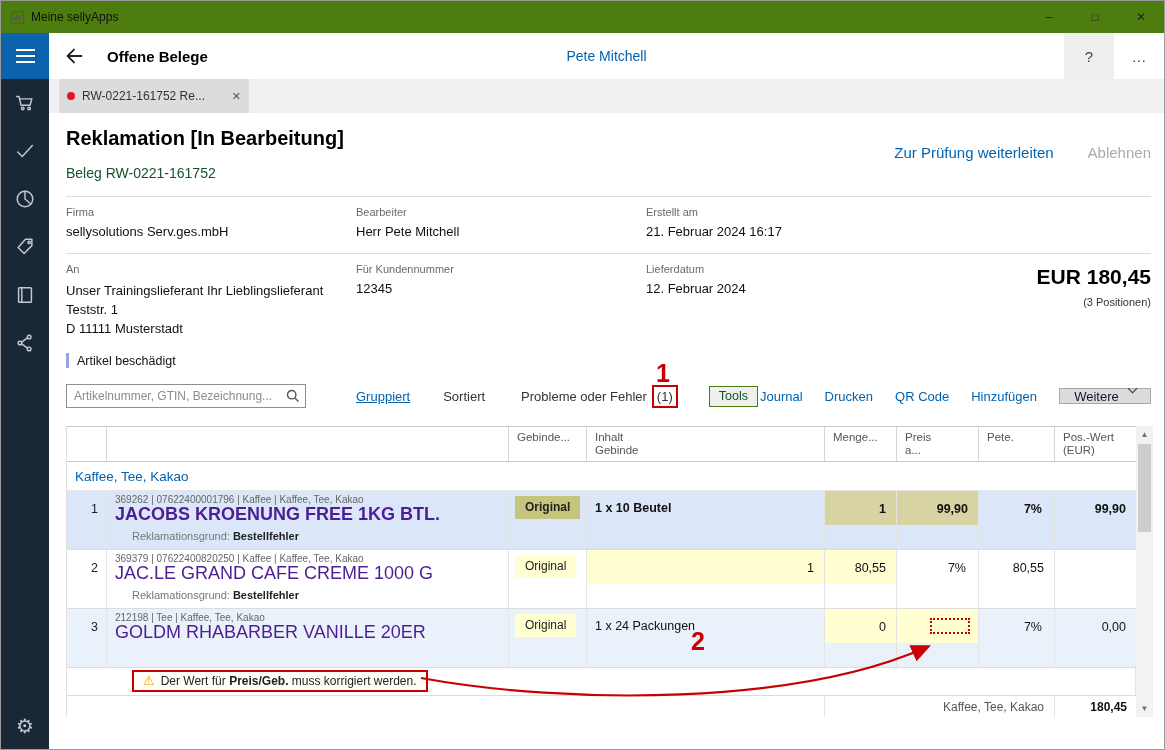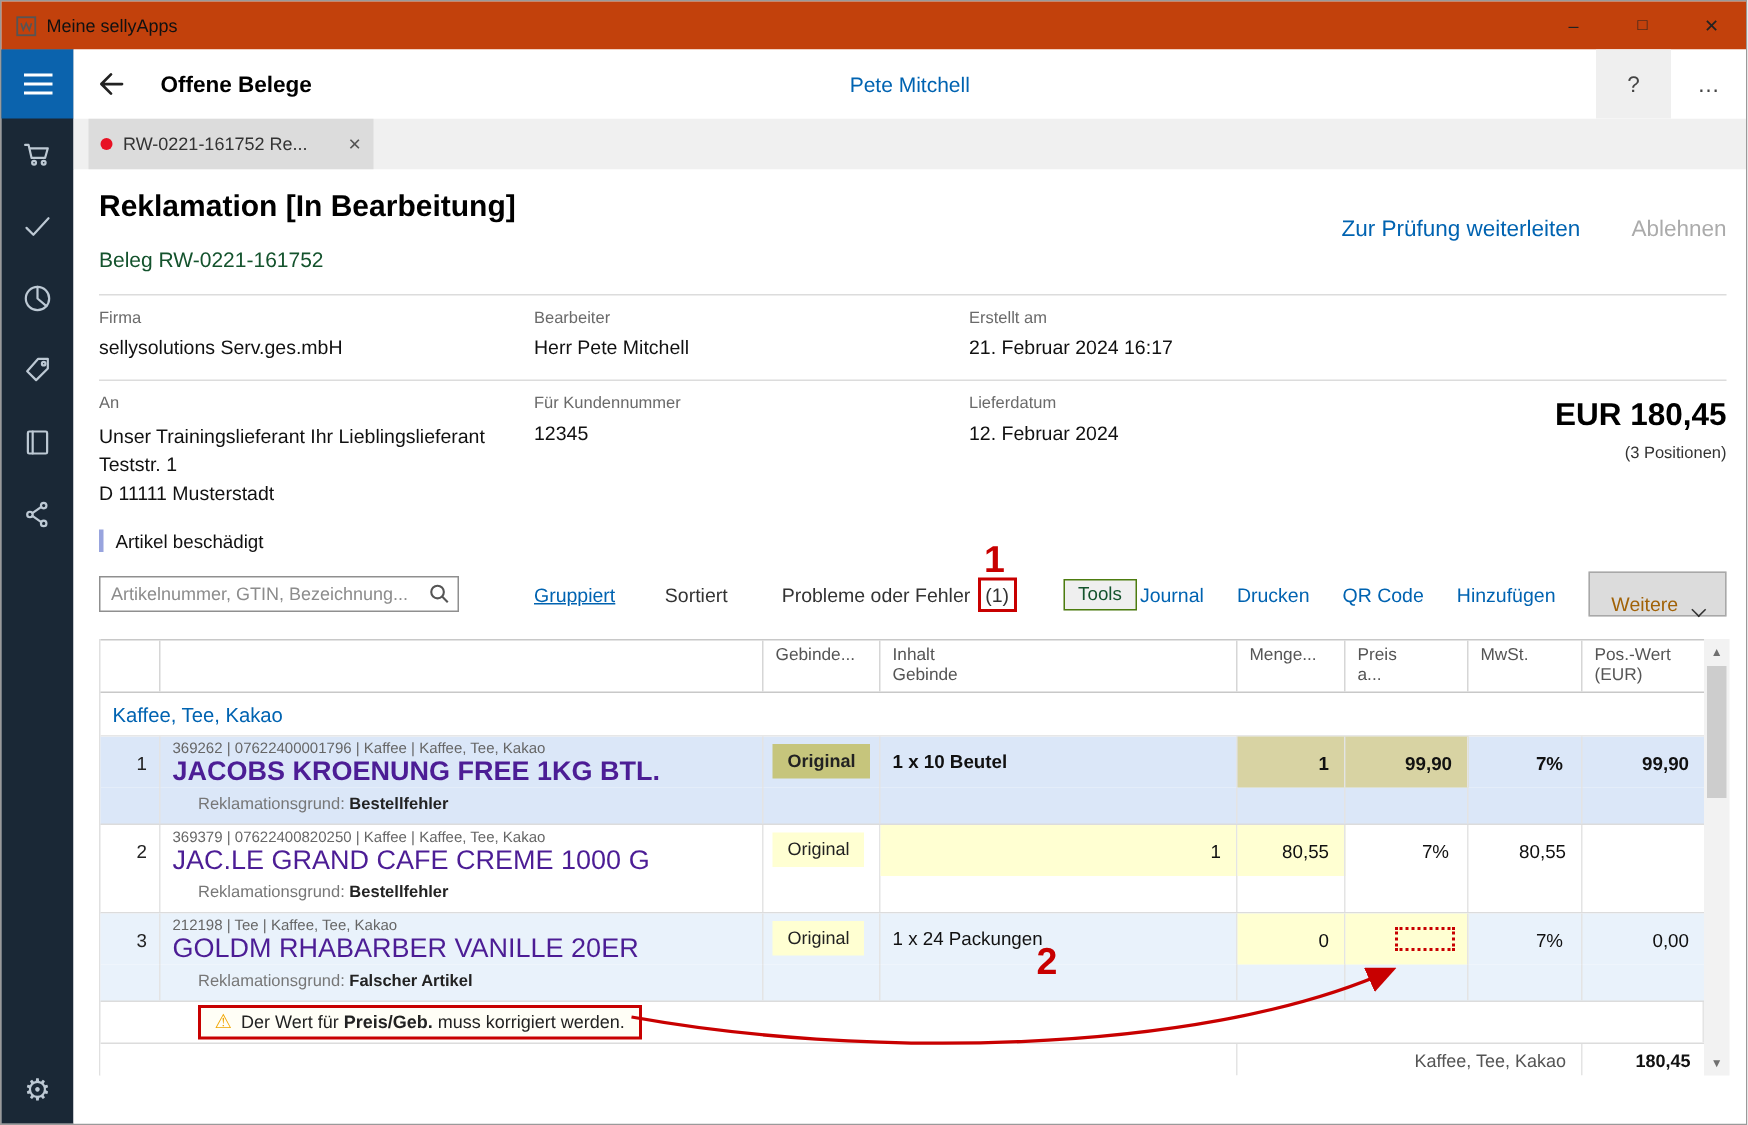--- a/index.html
+++ b/index.html
@@ -5,21 +5,21 @@
   * { box-sizing: border-box; }
   html,body { margin:0; padding:0; }
   body {
     width:1165px; height:750px; overflow:hidden;
     font-family:"Liberation Sans","DejaVu Sans",sans-serif;
     background:#ffffff; color:#1a1a1a;
   }
   .window { width:1165px; height:750px; border:1px solid #9a9a9a; display:flex; flex-direction:column; background:#fff; }
 
   
-  .titlebar { height:32px; display:flex; align-items:center; background:#c2410c; flex:0 0 auto; }
+  .titlebar { height:32px; display:flex; align-items:center; background:#4d7c0f; flex:0 0 auto; }
   .app-icon { margin:0 6px 0 9px; display:flex; }
   .titlebar-title { font-size:12px; color:#111; }
   .win-controls { margin-left:auto; display:flex; height:32px; }
   .win-btn { width:46px; height:32px; display:flex; align-items:center; justify-content:center; font-size:12px; color:#222; }
   .win-btn.max { font-size:11px; }
 
   
   .app-body { flex:1; display:flex; min-height:0; }
   .sidebar { width:48px; background:#1a2836; display:flex; flex-direction:column; align-items:center; flex:0 0 auto; }
   .hamburger { width:48px; height:46px; background:#0b63ad; display:flex; flex-direction:column; align-items:center; justify-content:center; gap:4px; }
@@ -75,21 +75,21 @@
   .search input { width:100%; height:100%; border:none; outline:none; padding:0 24px 0 7px; font-size:12px; font-family:inherit; color:#222; background:transparent; }
   .search input::placeholder { color:#8c8c8c; }
   .search-icon { position:absolute; right:4px; top:3px; }
   .lnk-gruppiert { margin-left:50px; color:#0063b1; text-decoration:underline; }
   .lnk-sortiert { margin-left:33px; color:#333; }
   .probleme { margin-left:36px; color:#333; display:flex; align-items:center; gap:5px; }
   .count-box { border:2px solid #c80000; padding:0 3px; line-height:19px; color:#333; }
   .btn-tools { margin-left:31px; border:1px solid #4d7c0f; background:#efefef; padding:2px 9px 3px; font-size:12.5px; color:#14532d; }
   .tb-right { margin-left:auto; display:flex; align-items:center; gap:22px; }
   .tb-link { color:#0063b1; }
-  .btn-weitere { width:92px; height:30px; background:#dcdcdc; border:1px solid #a8a8a8; display:flex; align-items:flex-end; justify-content:center; gap:10px; font-size:13px; color:#a16207; }
+  .btn-weitere { width:92px; height:16px; background:#dcdcdc; border:1px solid #a8a8a8; display:flex; align-items:flex-start; justify-content:center; gap:10px; font-size:13px; color:#0f172a; }
   .chev { width:7px; height:7px; border-right:1.5px solid #333; border-bottom:1.5px solid #333; transform:rotate(45deg); margin-top:-4px; }
 
   
   .table-area { position:absolute; left:17px; top:313px; display:flex; }
   .tbl { width:1070px; border-left:1px solid #e0e0e0; }
   .trow { display:grid; grid-template-columns:40px 402px 78px 238px 72px 82px 76px 82px; }
   .c { border-right:1px solid #e4e4e4; min-width:0; }
   .thead { height:36px; border-top:1px solid #c8c8c8; border-bottom:1px solid #c8c8c8; color:#555; font-size:11.5px; }
   .thead .c { padding:4px 8px 0; line-height:13px; border-right:1px solid #d6d6d6; }
   .tgroup { height:29px; }
@@ -324,21 +324,21 @@
               <div class="c"><span>Gebinde...</span></div>
               <div class="c">
                   <div>Inhalt</div>
                   <div>Gebinde</div>
                 </div>
               <div class="c"><span>Menge...</span></div>
               <div class="c">
                   <div>Preis</div>
                   <div>a...</div>
                 </div>
-              <div class="c"><span>MwSt.</span></div>
+              <div class="c"><span>Pete.</span></div>
               <div class="c">
                   <div>Pos.-Wert</div>
                   <div>(EUR)</div>
                 </div>
             </div>
 
             <div class="trow tgroup">
               <div class="groupcell">Kaffee, Tee, Kakao</div>
             </div>
 
@@ -408,23 +408,20 @@
                 <div class="c c-inh">1 x 24 Packungen</div>
                 <div class="c c-mge edit">0</div>
                 <div class="c c-prs edit c-prs-flex">
                   <span class="dotbox"></span>
                 </div>
                 <div class="c c-mwst">7%</div>
                 <div class="c c-wert">0,00</div>
               </div>
               <div class="trow sub">
                 <div class="c"></div>
-                <div class="c subtext">
-                  <span class="glabel">Reklamationsgrund:</span> <b>Falscher Artikel</b>
-                </div>
                 <div class="c"></div>
                   <div class="c"></div>
                   <div class="c"></div>
                   <div class="c"></div>
                   <div class="c"></div>
                   <div class="c"></div>
               </div>
               <div class="warnrow">
                 <span class="warnbox">
                   <span class="warn-icon">⚠</span>

